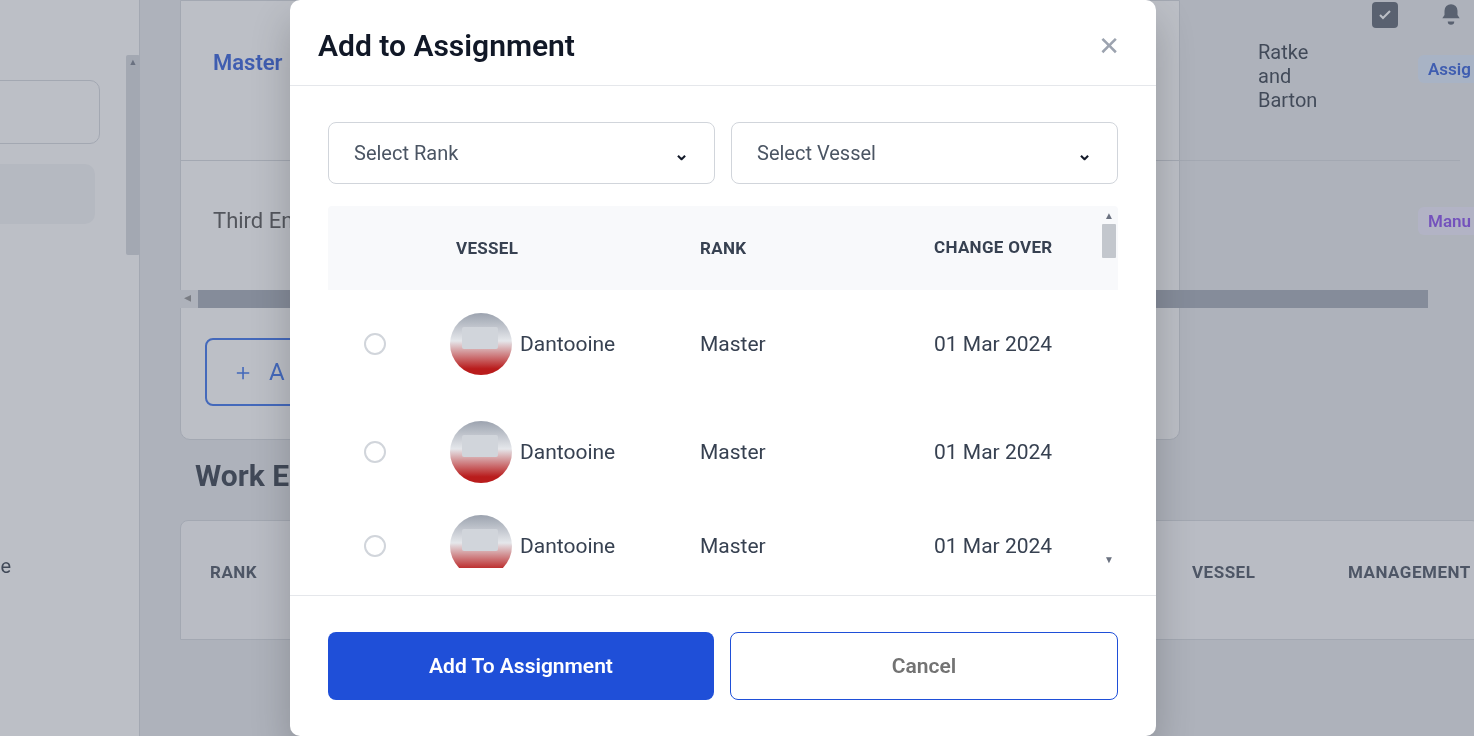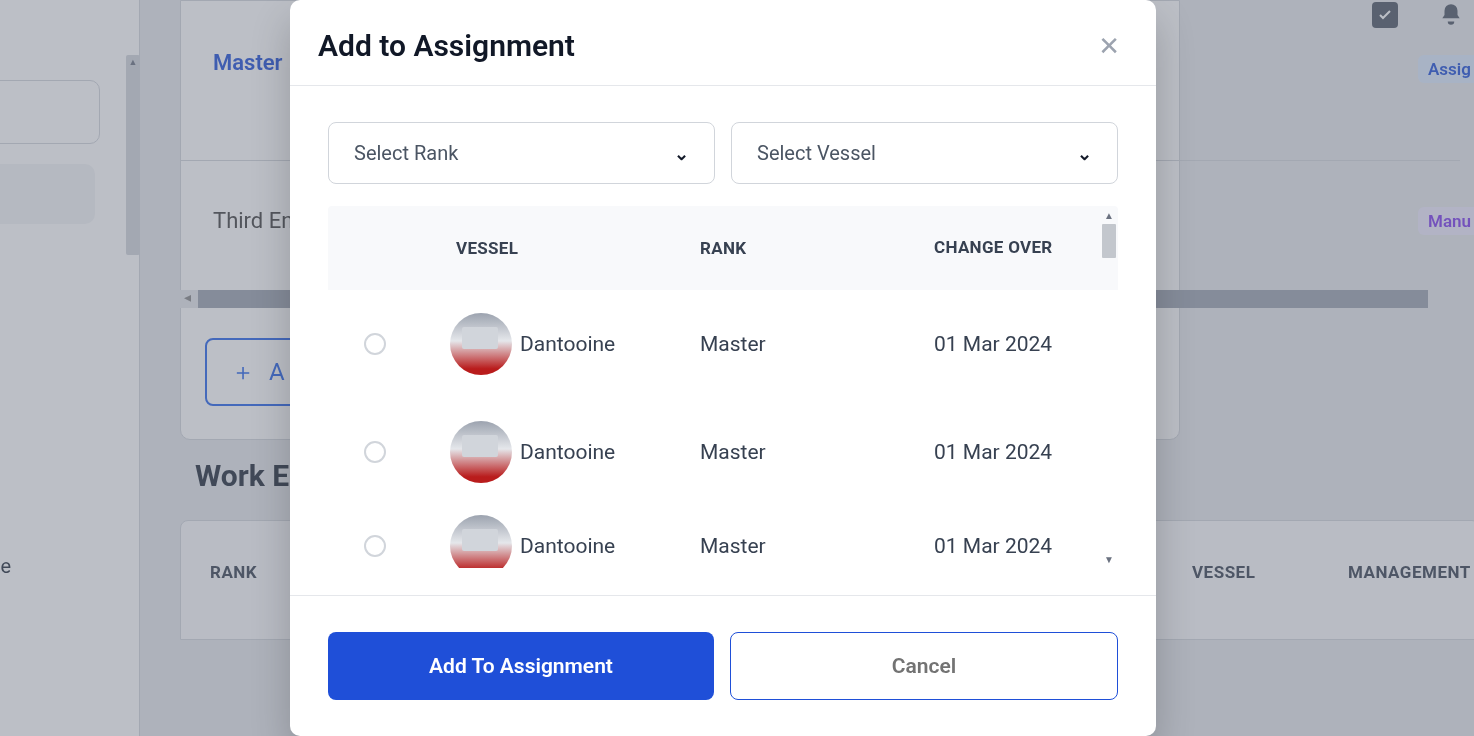--- a/index.html
+++ b/index.html
@@ -364,20 +364,21 @@
   <div class="bg-scroll-h-track"></div>
   <div class="bg-add-btn">
     <span>＋</span>
     <span>A</span>
   </div>
   <div class="bg-work-heading">Work E</div>
   <div class="bg-table-header"></div>
   <div class="bg-th rank">RANK</div>
   <div class="bg-th engine">VESSEL</div>
   <div class="bg-th mgmt">MANAGEMENT</div>
+  <div class="bg-ratke">Ratke and Barton</div>
   <div class="bg-badge-assig">Assig</div>
   <div class="bg-badge-manu">Manu</div>
   <div class="bg-topbar-icons">
     <div class="tb-icon">
         <svg width="16" height="16" viewBox="0 0 16 16">
           <path d="M3 8l3 3 7-7" stroke="#fff" stroke-width="2" fill="none"></path>
         </svg>
       </div>
     <div style="width:26px;height:26px;"><svg width="26" height="26" viewBox="0 0 24 24" fill="#4b5563">
           <path d="M12 2a6 6 0 00-6 6v4l-2 3h16l-2-3V8a6 6 0 00-6-6zM9 18a3 3 0 006 0H9z"></path>

